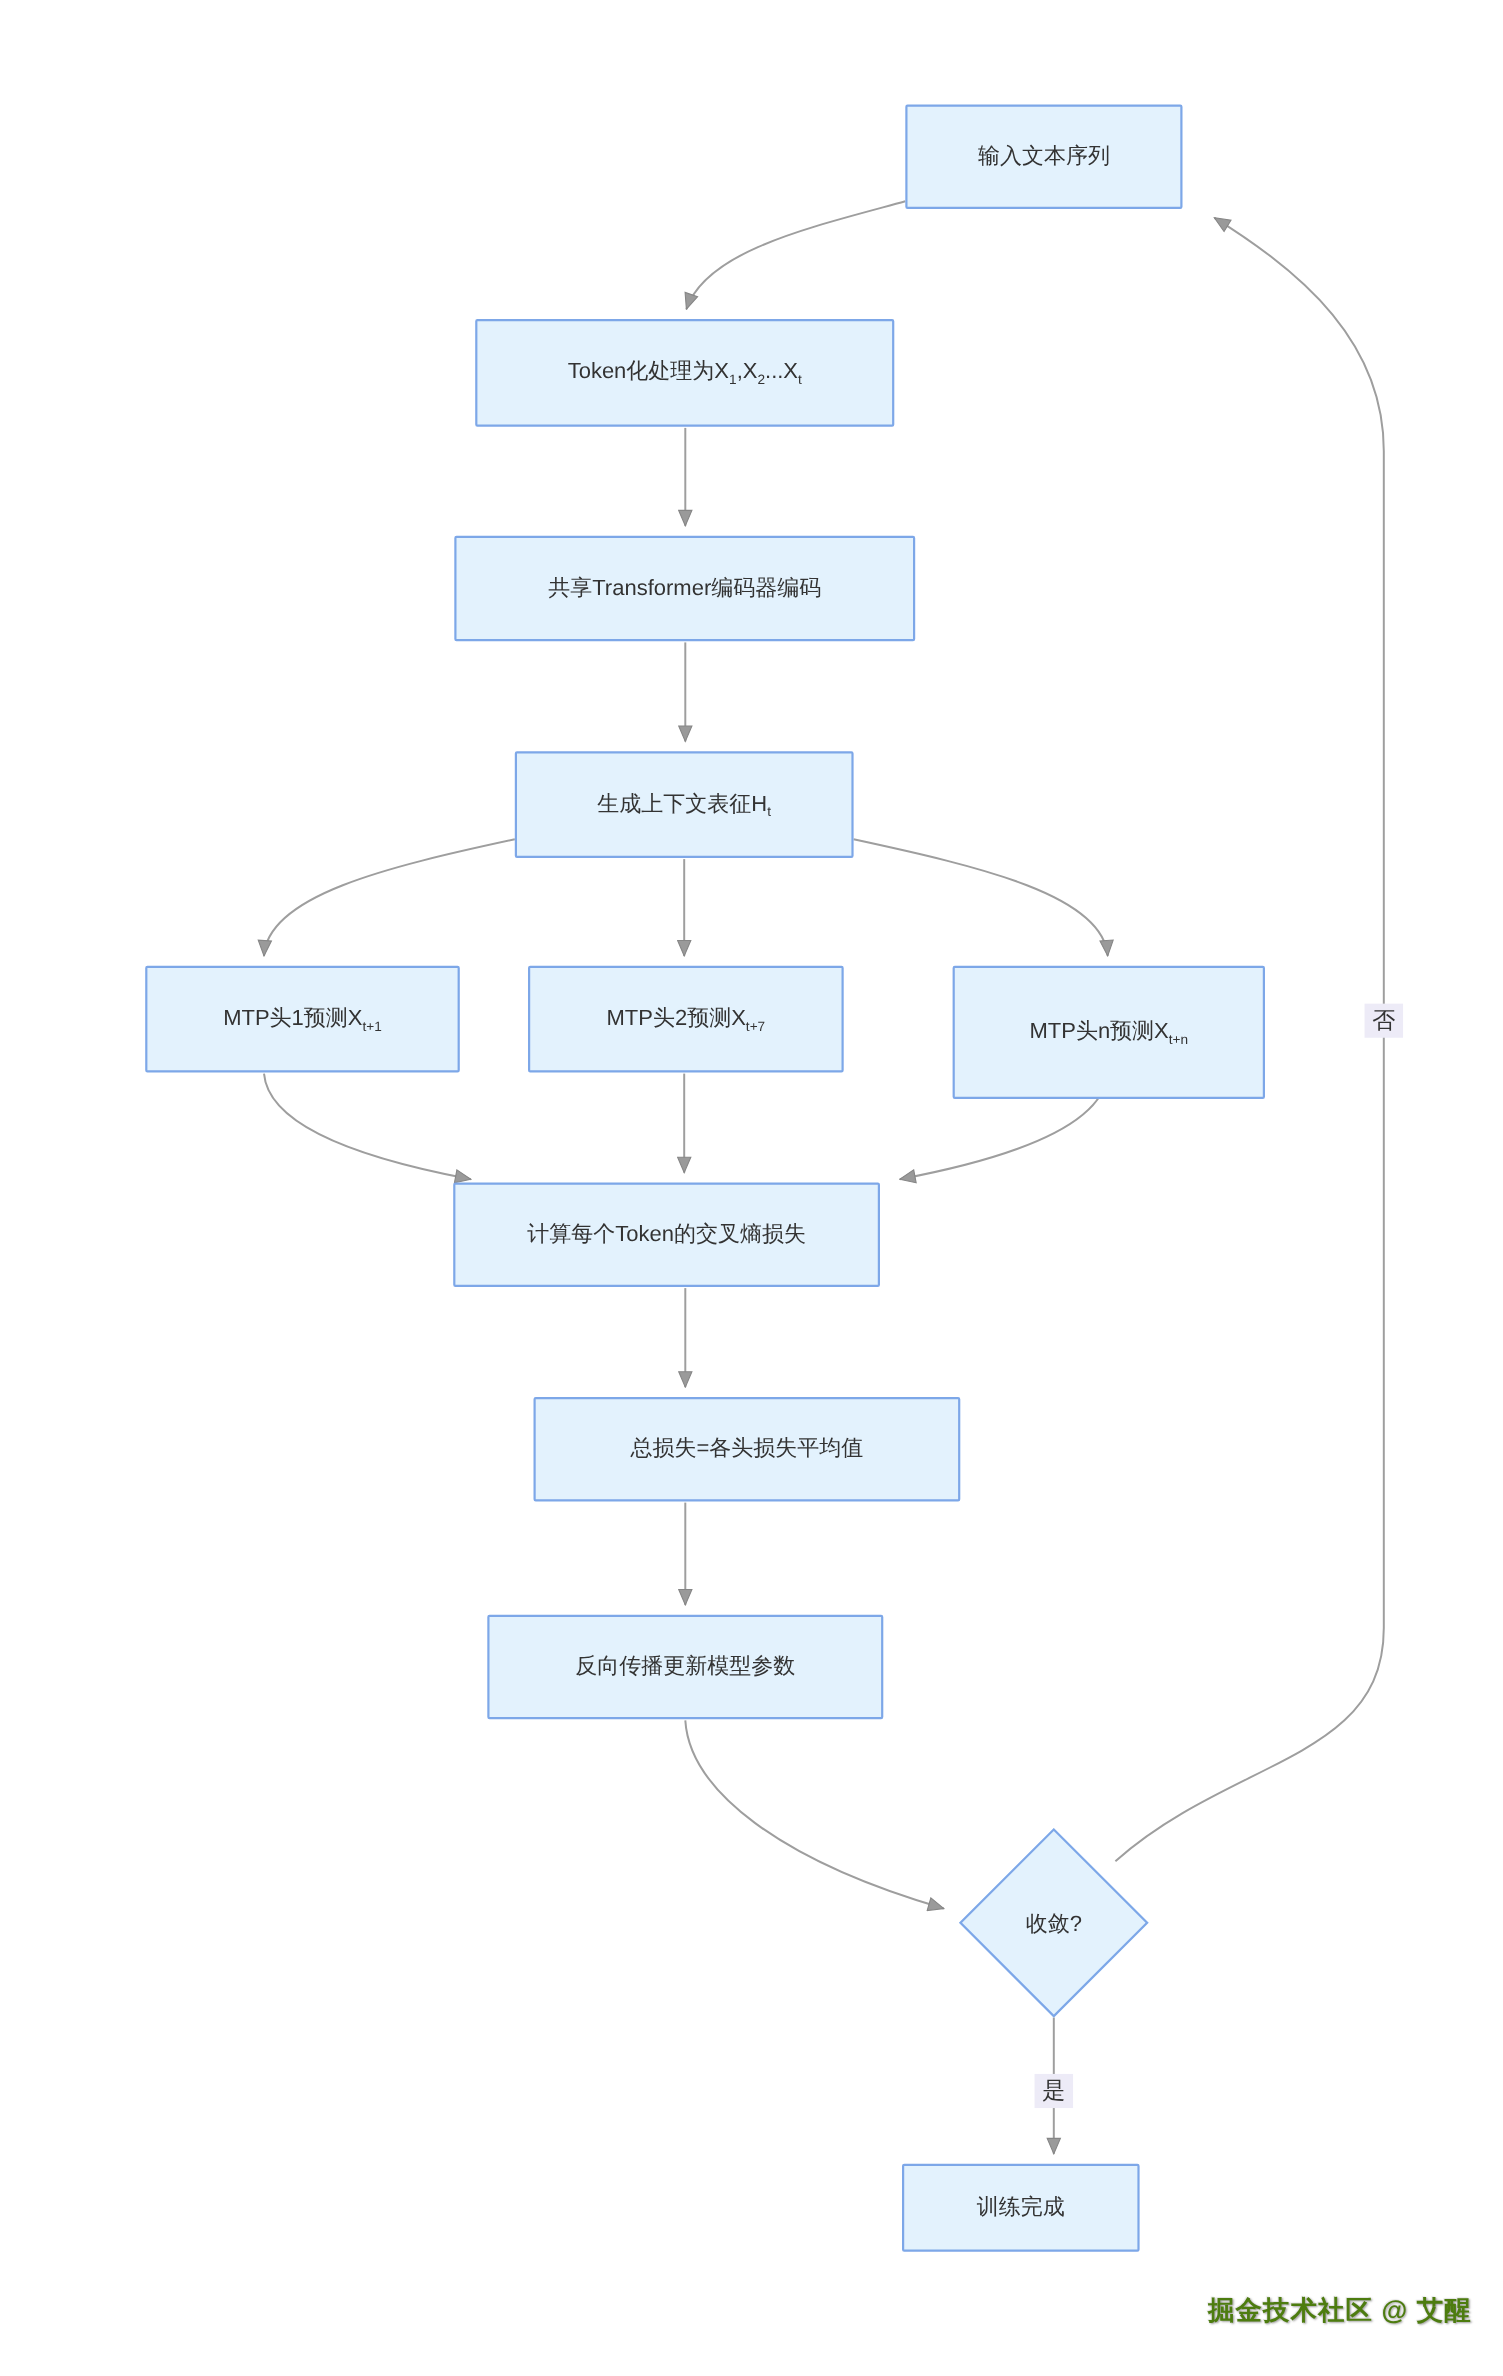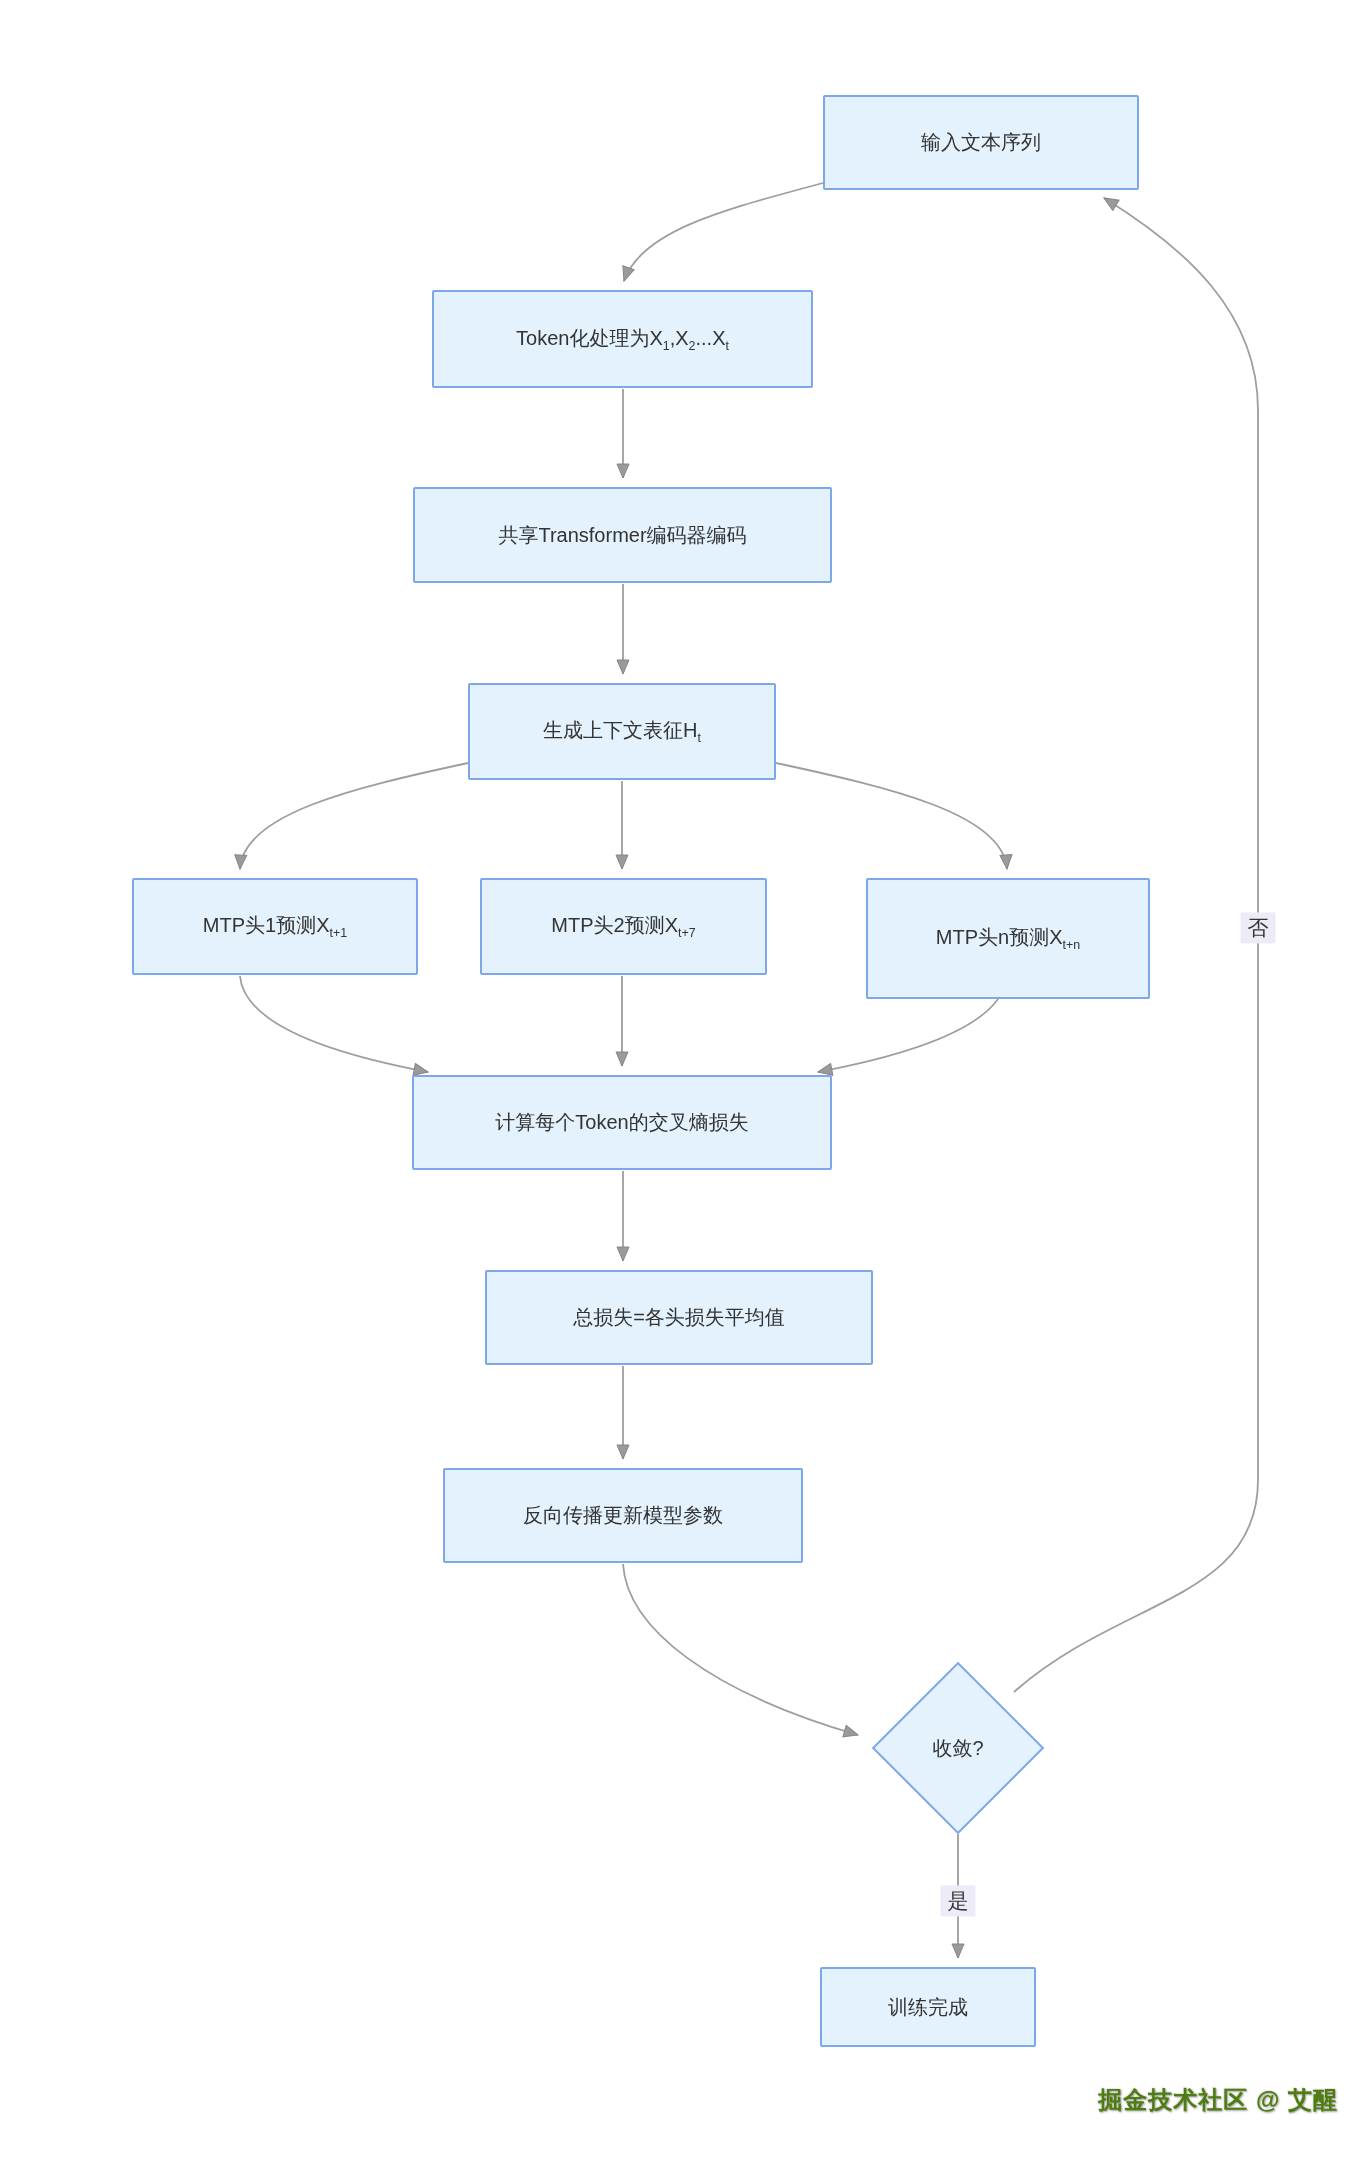--- a/index.html
+++ b/index.html
@@ -77,21 +77,21 @@
     <path class="edge" d="M 240 976 C 244 1022 322 1052 428 1072" marker-end="url(#arrow)"></path>
     <path class="edge" d="M 622 976 L 622 1066" marker-end="url(#arrow)"></path>
     <path class="edge" d="M 1007 976 C 1003 1022 924 1052 818 1072" marker-end="url(#arrow)"></path>
     <path class="edge" d="M 623 1171 L 623 1261" marker-end="url(#arrow)"></path>
     <path class="edge" d="M 623 1366 L 623 1459" marker-end="url(#arrow)"></path>
     <path class="edge" d="M 623 1564 C 627 1628 710 1692 858 1735" marker-end="url(#arrow)"></path>
     <path class="edge" d="M 958 1834 L 958 1958" marker-end="url(#arrow)"></path>
     <path class="edge" d="M 1014 1692 C 1120 1598 1258 1600 1258 1480 L 1258 410 C 1258 312 1185 248 1104 198" marker-end="url(#arrow)"></path>
   </svg>
 
-  <div class="node" style="left:823px;top:95px;width:316px;height:95px;">
+  <div class="node" style="left:823px;top:95px;width:252px;height:95px;">
     <span>输入文本序列</span>
   </div>
 
   <div class="node" style="left:432px;top:290px;width:381px;height:98px;">
     <span>Token化处理为X<sub>1</sub>,X<sub>2</sub>...X<sub>t</sub></span>
   </div>
 
   <div class="node" style="left:413px;top:487px;width:419px;height:96px;">
     <span>共享Transformer编码器编码</span>
   </div>
@@ -105,21 +105,21 @@
   </div>
 
   <div class="node" style="left:480px;top:878px;width:287px;height:97px;">
     <span>MTP头2预测X<sub>t+7</sub></span>
   </div>
 
   <div class="node" style="left:866px;top:878px;width:284px;height:121px;">
     <span>MTP头n预测X<sub>t+n</sub></span>
   </div>
 
-  <div class="node" style="left:412px;top:1075px;width:420px;height:95px;">
+  <div class="node" style="left:412px;top:1075px;width:388px;height:95px;">
     <span>计算每个Token的交叉熵损失</span>
   </div>
 
   <div class="node" style="left:437px;top:1270px;width:388px;height:95px;margin-left:48px;">
     <span>总损失=各头损失平均值</span>
   </div>
 
   <div class="node" style="left:443px;top:1468px;width:360px;height:95px;">
     <span>反向传播更新模型参数</span>
   </div>

